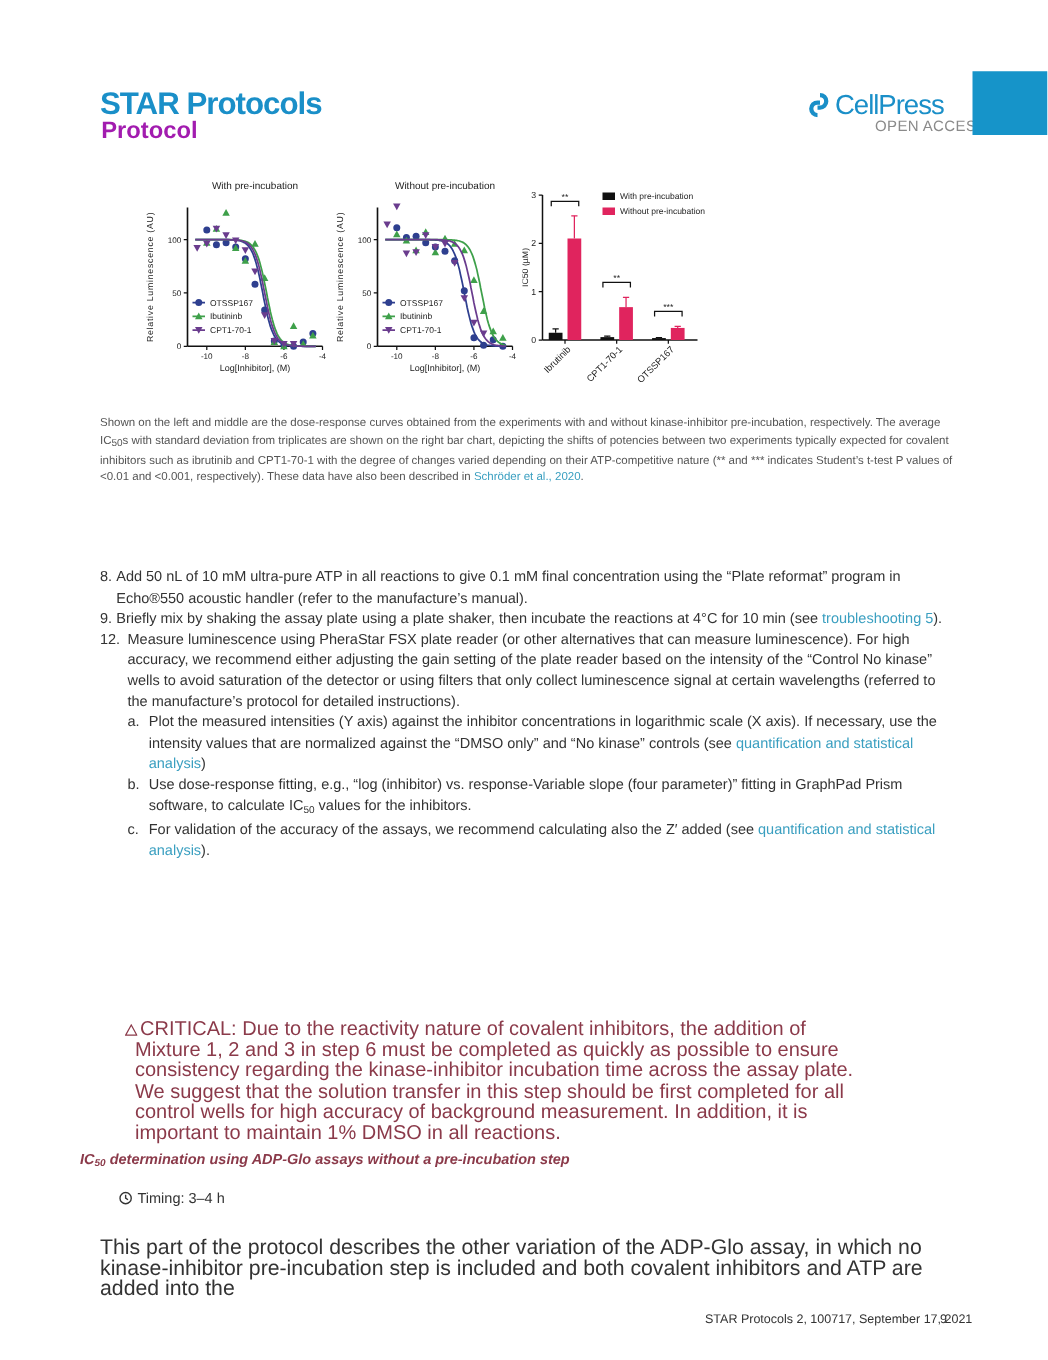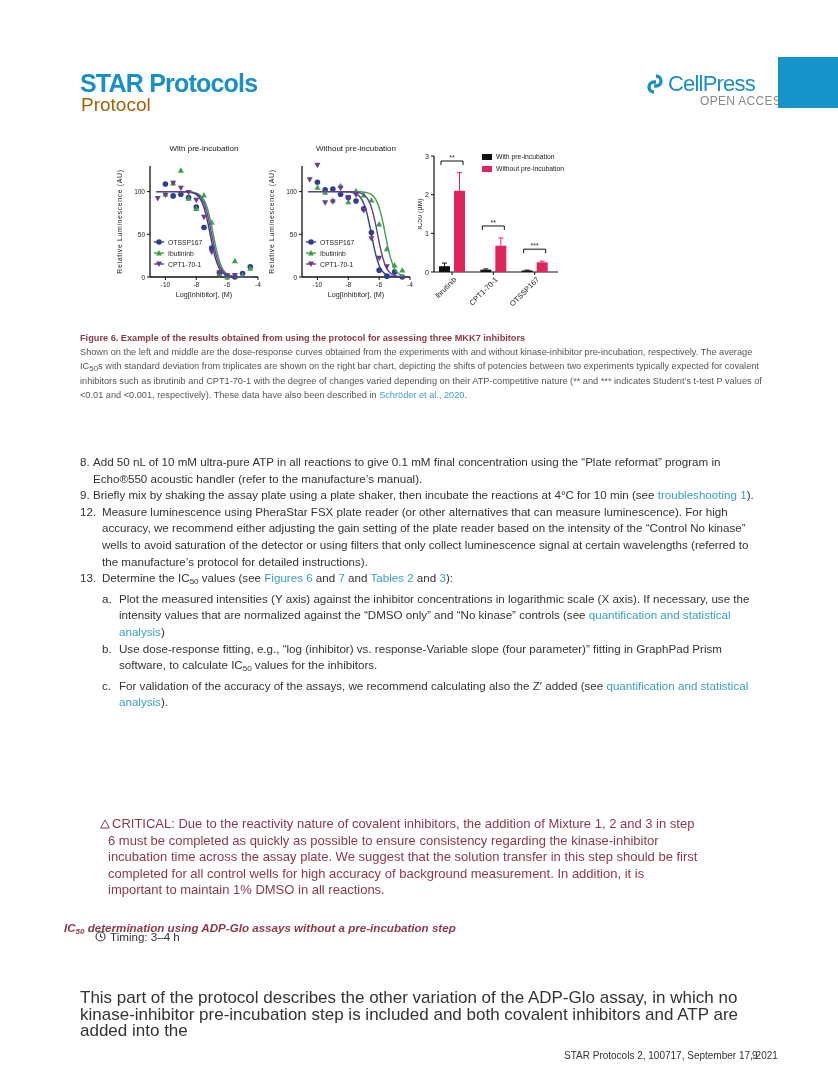--- a/index.html
+++ b/index.html
@@ -1,19 +1,19 @@
 <!DOCTYPE html>
 <html><head>
 <meta charset="utf-8">
 <style>
   * { margin:0; padding:0; box-sizing:border-box; }
   html, body { width:838px; height:1088px; background:#fff; overflow:hidden; }
   body { position:relative; font-family:"Liberation Sans", sans-serif; color:#333; }
   .hdr-title { position:absolute; left:80px; top:69px; font-size:25px; font-weight:bold; color:#1a8fc8; letter-spacing:-0.8px; }
-  .hdr-sub { position:absolute; left:81px; top:94px; font-size:19px; font-weight:normal; color:#a16207; }
+  .hdr-sub { position:absolute; left:81px; top:94px; font-size:19px; font-weight:bold; color:#a21caf; }
   .cp-logo { position:absolute; left:646px; top:71px; font-size:22px; font-weight:normal; color:#1a8fc8; letter-spacing:-0.8px; display:flex; align-items:center; }
   .cp-logo svg { margin-right:4px; }
   .cp-oa { position:absolute; left:700px; top:94px; font-size:12px; color:#8a8a8a; letter-spacing:0.3px; }
   .blue-block { position:absolute; left:778px; top:57px; width:60px; height:51px; background:#1694c9; }
 
   .fig { position:absolute; top:140px;text-align:right; }
   .fig svg text { font-family:"Liberation Sans", sans-serif; }
 
   .caption { position:absolute; left:80px; top:332px; width:682px; font-size:9.2px; line-height:13.8px; color:#555; }
   .caption .cap-title { font-weight:bold; color:#8b3a4a; display:block; }
@@ -23,23 +23,23 @@
   .step { position:relative; }
   .step .num { position:absolute; left:0; }
   .step.s1 { padding-left:10px; }
   .step.s1 .num { left:0; }
   .step.s2 { padding-left:22px; }
   .sub { position:relative; padding-left:39px; }
   .sub .num { position:absolute; left:22px; }
   sub { font-size:8px; vertical-align:-2px; }
   sup { font-size:8px; }
 
-  .critical { position:absolute; left:100px; top:816px; width:600px; font-size:13px; line-height:16.6px; color:#8b3a4a; padding-left:8px; text-indent:-8px; }
+  .critical { position:absolute; left:100px; top:816px; width:600px; font-size:16px; line-height:16.6px; color:#8b3a4a; padding-left:8px; text-indent:-8px; }
   .section-title { position:absolute; left:64px; top:921px; font-size:11.6px; font-weight:bold; color:#8b3a4a;font-style:italic; }
-  .timing { position:absolute; left:95px; top:930px; font-size:11.6px; color:#333; display:flex; align-items:center;justify-content:flex-end; }
+  .timing { position:absolute; left:95px; top:952px; font-size:11.6px; color:#333; display:flex; align-items:center;justify-content:flex-end; }
   .timing svg { margin-right:4px; }
   .para { position:absolute; left:80px; top:990px; width:682px; font-size:17px; line-height:16.6px; color:#333; }
   .footer { position:absolute; left:522px; top:1050px; font-size:10px; color:#333;margin-left:42px; }
   .pagenum { position:absolute; left:752px; top:1050px; font-size:10px; color:#333; }
 </style>
 </head>
 <body>
 
 <div class="hdr-title">STAR Protocols</div>
 <div class="hdr-sub">Protocol</div>
@@ -239,36 +239,32 @@
       <text x="116.66666666666667" y="104.17333333333333" text-anchor="middle" font-size="7" fill="#222">***</text>
       <text x="121.66666666666667" y="136" text-anchor="end" font-size="7.5" fill="#222" transform="rotate(-45 121.66666666666667 136)">OTSSP167</text>
       <rect x="64" y="10" width="10" height="6" fill="#111111"></rect>
       <text x="78" y="15" font-size="6.8" fill="#222">With pre-incubation</text>
       <rect x="64" y="22" width="10" height="6" fill="#e0245e"></rect>
       <text x="78" y="27" font-size="6.8" fill="#222">Without pre-incubation</text>
     </svg>
 </div>
 
 <div class="caption">
-  <span class="cap-title">Figure 6.  Example of the results obtained from using the protocol for assessing three MKK7 inhibitors</span>
   <span>Shown on the left and middle are the dose-response curves obtained from the experiments with and without kinase-inhibitor pre-incubation, respectively. The average IC</span><sub>50</sub><span>s with standard deviation from triplicates are shown on the right bar chart, depicting the shifts of potencies between two experiments typically expected for covalent inhibitors such as ibrutinib and CPT1-70-1 with the degree of changes varied depending on their ATP-competitive nature (** and *** indicates Student’s t-test P values of &lt;0.01 and &lt;0.001, respectively). These data have also been described in </span><span class="link">Schröder et al., 2020</span><span>.</span>
 </div>
 
 <div class="steps">
   <div class="step s1" style="padding-left:13px;">
     <span class="num">8.</span><span>Add 50 nL of 10 mM ultra-pure ATP in all reactions to give 0.1 mM final concentration using the “Plate reformat” program in Echo®550 acoustic handler (refer to the manufacture’s manual).</span>
   </div>
   <div class="step s1" style="padding-left:13px;">
-    <span class="num">9.</span><span>Briefly mix by shaking the assay plate using a plate shaker, then incubate the reactions at 4°C for 10 min (see </span><span class="link">troubleshooting 1</span><span>).</span>
+    <span class="num">9.</span><span>Briefly mix by shaking the assay plate using a plate shaker, then incubate the reactions at 4°C for 10 min (see </span><span class="link">troubleshooting 5</span><span>).</span>
   </div>
   <div class="step s2">
     <span class="num">12.</span><span>Measure luminescence using PheraStar FSX plate reader (or other alternatives that can measure luminescence). For high accuracy, we recommend either adjusting the gain setting of the plate reader based on the intensity of the “Control No kinase” wells to avoid saturation of the detector or using filters that only collect luminescence signal at certain wavelengths (referred to the manufacture’s protocol for detailed instructions).</span>
-  </div>
-  <div class="step s2">
-    <span class="num">13.</span><span>Determine the IC</span><sub>50</sub><span> values (see </span><span class="link">Figures 6</span><span> and </span><span class="link">7</span><span> and </span><span class="link">Tables 2</span><span> and </span><span class="link">3</span><span>):</span>
   </div>
   <div class="sub">
     <span class="num">a.</span><span>Plot the measured intensities (Y axis) against the inhibitor concentrations in logarithmic scale (X axis). If necessary, use the intensity values that are normalized against the “DMSO only” and “No kinase” controls (see </span><span class="link">quantification and statistical analysis</span><span>)</span>
   </div>
   <div class="sub">
     <span class="num">b.</span><span>Use dose-response fitting, e.g., “log (inhibitor) vs. response-Variable slope (four parameter)” fitting in GraphPad Prism software, to calculate IC</span><sub>50</sub><span> values for the inhibitors.</span>
   </div>
   <div class="sub">
     <span class="num">c.</span><span>For validation of the accuracy of the assays, we recommend calculating also the Z′ added (see </span><span class="link">quantification and statistical analysis</span><span>).</span>
   </div>

